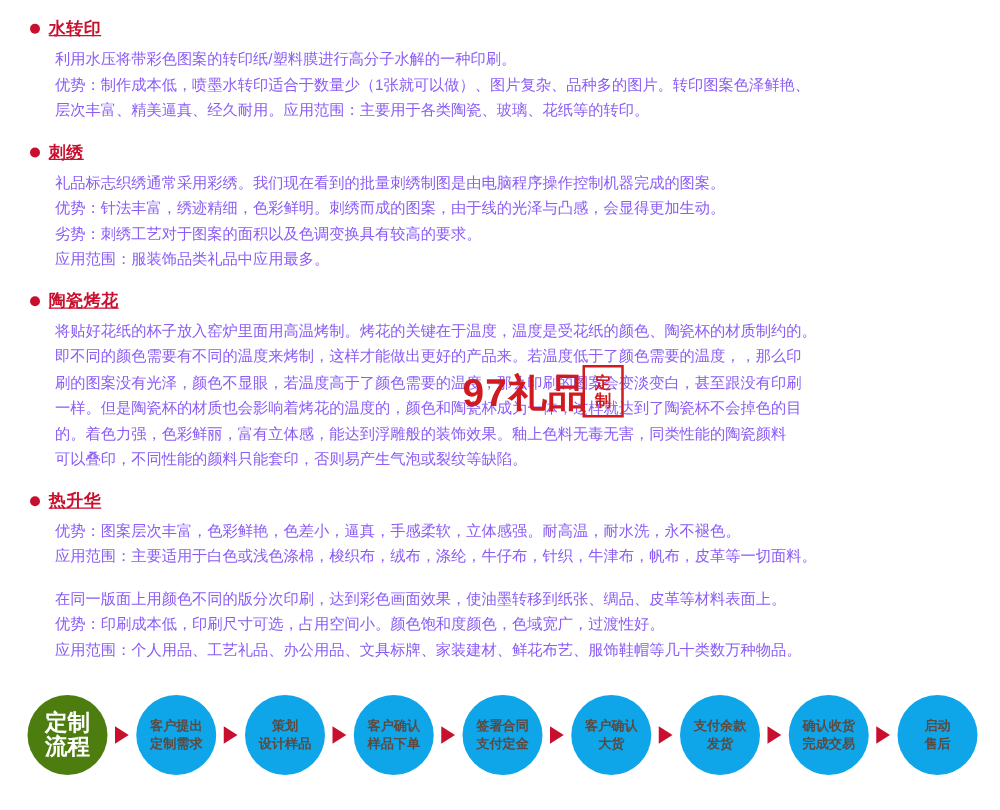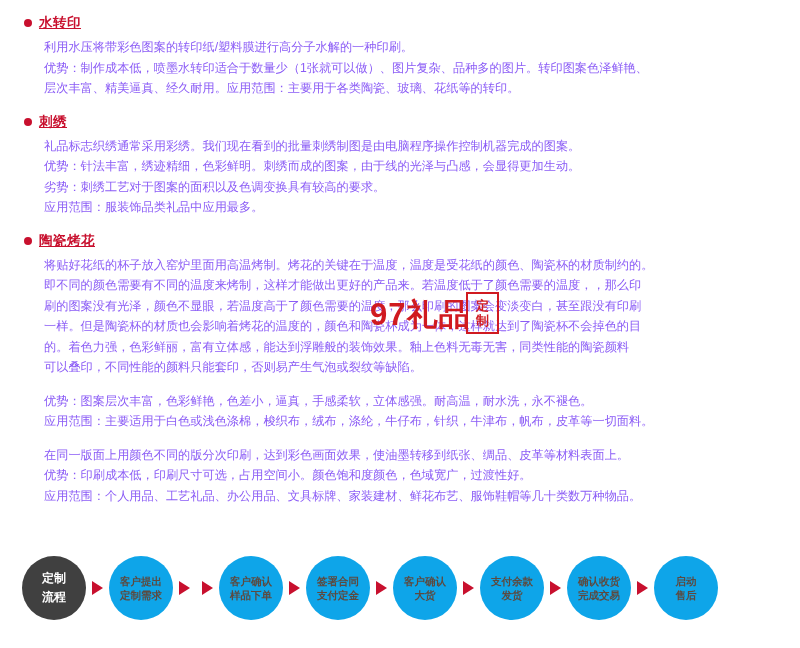--- a/index.html
+++ b/index.html
@@ -99,23 +99,23 @@
     bottom: 28px;
     width: 756px;
     height: 64px;
     display: flex;
     align-items: center;
   }
   .flow-start {
     width: 64px;
     height: 64px;
     border-radius: 50%;
-    background: #404040;
+    background: #4d7c0f;
     color: #ffffff;
-    font-size: 12px;
+    font-size: 18px;
     font-weight: bold;
     display: flex;
     flex-direction: column;
     align-items: center;
     justify-content: center;
     line-height: 19px;
     flex: 0 0 auto;
   }
   .flow-node {
     width: 64px;
@@ -182,20 +182,24 @@
       <div class="para">将贴好花纸的杯子放入窑炉里面用高温烤制。烤花的关键在于温度，温度是受花纸的颜色、陶瓷杯的材质制约的。</div>
       <div class="para">即不同的颜色需要有不同的温度来烤制，这样才能做出更好的产品来。若温度低于了颜色需要的温度，，那么印</div>
       <div class="para">刷的图案没有光泽，颜色不显眼，若温度高于了颜色需要的温度，那么印刷的图案会变淡变白，甚至跟没有印刷</div>
       <div class="para">一样。但是陶瓷杯的材质也会影响着烤花的温度的，颜色和陶瓷杯成为一体，这样就达到了陶瓷杯不会掉色的目</div>
       <div class="para">的。着色力强，色彩鲜丽，富有立体感，能达到浮雕般的装饰效果。釉上色料无毒无害，同类性能的陶瓷颜料</div>
       <div class="para">可以叠印，不同性能的颜料只能套印，否则易产生气泡或裂纹等缺陷。</div>
     </div>
   </div>
 
   <div class="section">
+    <div class="sec-head">
+      <span class="bullet"></span>
+      <span class="sec-title">热升华</span>
+    </div>
     <div class="body-block">
       <div class="para">优势：图案层次丰富，色彩鲜艳，色差小，逼真，手感柔软，立体感强。耐高温，耐水洗，永不褪色。</div>
       <div class="para">应用范围：主要适用于白色或浅色涤棉，梭织布，绒布，涤纶，牛仔布，针织，牛津布，帆布，皮革等一切面料。</div>
     </div>
   </div>
 
   <div class="section">
     <div class="body-block">
       <div class="para">在同一版面上用颜色不同的版分次印刷，达到彩色画面效果，使油墨转移到纸张、绸品、皮革等材料表面上。</div>
       <div class="para">优势：印刷成本低，印刷尺寸可选，占用空间小。颜色饱和度颜色，色域宽广，过渡性好。</div>
@@ -215,20 +219,24 @@
     <div class="flow-start">
       <div>定制</div>
       <div>流程</div>
     </div>
     <div class="arrow"></div>
     <div class="flow-node">
       <div>客户提出</div>
       <div>定制需求</div>
     </div>
     <div class="arrow"></div>
+    <div class="flow-node">
+      <div>策划</div>
+      <div>设计样品</div>
+    </div>
     <div class="arrow"></div>
     <div class="flow-node">
       <div>客户确认</div>
       <div>样品下单</div>
     </div>
     <div class="arrow"></div>
     <div class="flow-node">
       <div>签署合同</div>
       <div>支付定金</div>
     </div>

